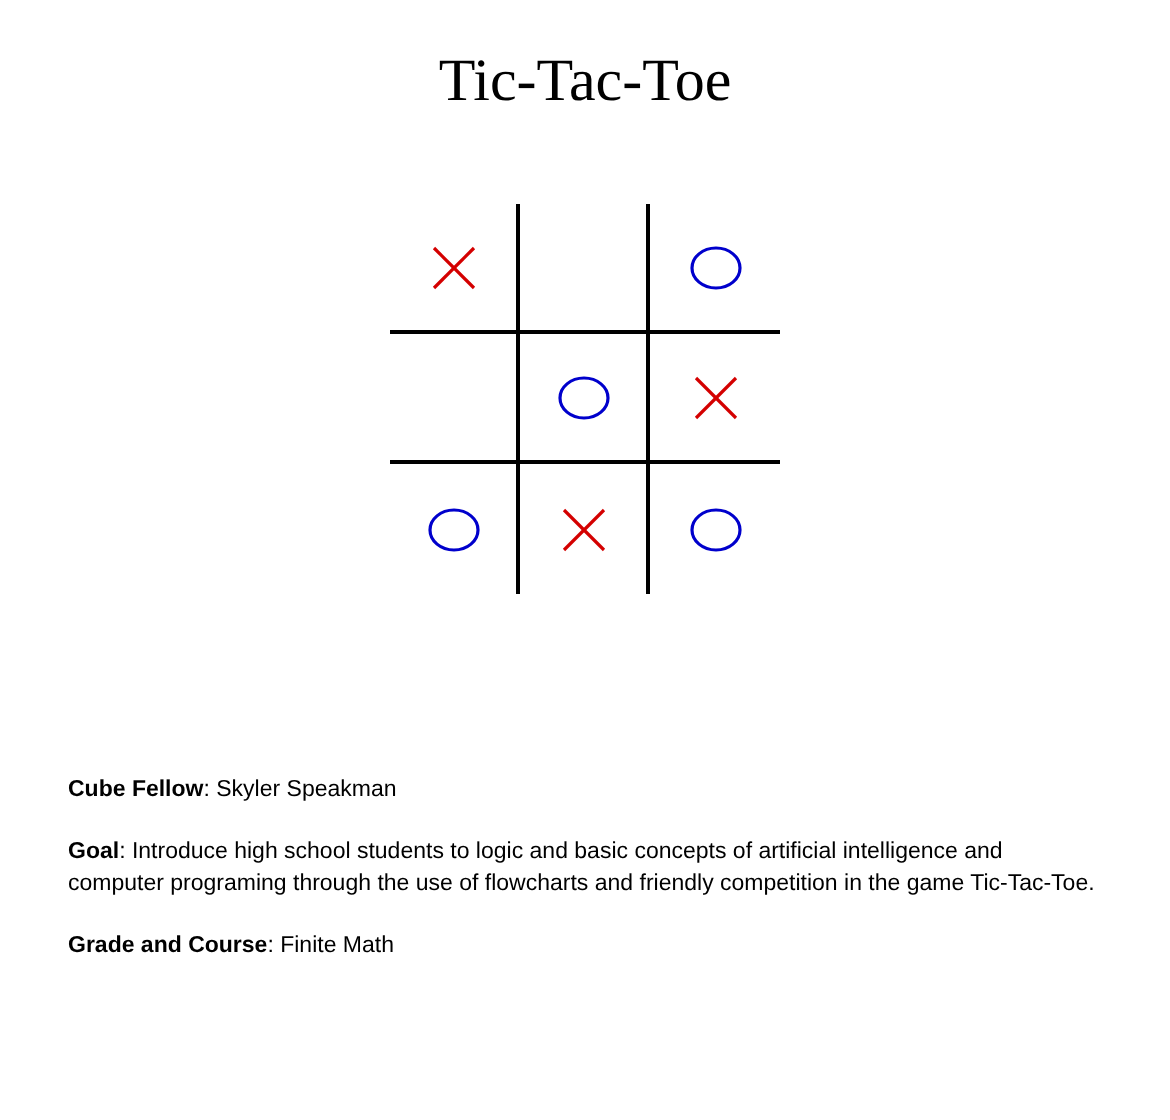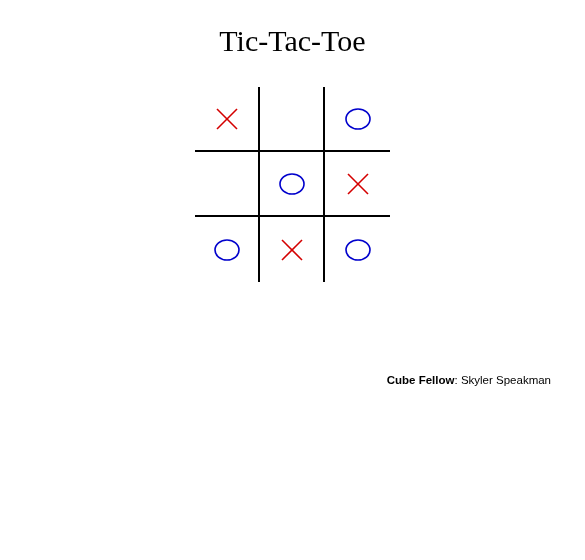--- a/index.html
+++ b/index.html
@@ -10,21 +10,21 @@
     color: #000000;
     padding: 20px 34px 0 34px;
     position: relative;
   }
   .title {
     text-align: center;
     font-family: Georgia, "Times New Roman", serif;
     font-size: 30px;
     font-weight: 400;
     margin-top: 4px;
-    margin-bottom: 29px;
+    margin-bottom: 44px;
   }
   .board-wrap {
     display: flex;
     justify-content: center;
     margin-bottom: 90px;
   }
   .board {
     display: grid;
     grid-template-columns: 65px 65px 65px;
     grid-template-rows: 65px 65px 65px;
@@ -40,21 +40,21 @@
   
   .cell.r0 { border-bottom: 2px solid #000; }
   .cell.r1 { border-bottom: 2px solid #000; }
   .cell.c0 { border-right: 2px solid #000; }
   .cell.c1 { border-right: 2px solid #000; }
   .mark svg { display: block; }
   .info {
     font-size: 11.5px;
     line-height: 1.45;
   }
-  .info p { margin-bottom: 3px; text-align: right; }
+  .info p { margin-bottom: 3px; }
   .info .block { margin-bottom: 14px; }
   .info .label { font-weight: bold; }
 </style>
 </head>
 <body>
 
 <h1 class="title">Tic-Tac-Toe</h1>
 
 <div class="board-wrap">
   <div class="board">
@@ -119,13 +119,25 @@
   </div>
 </div>
 
 <div class="info">
   <div class="block">
     <p>
       <span class="label">Cube Fellow</span>:
       <span>Skyler Speakman</span>
     </p>
   </div>
+  <div class="block">
+    <p>
+      <span class="label">Goal</span>:
+      <span>Introduce high school students to logic and basic concepts of artificial intelligence and computer programing through the use of flowcharts and friendly competition in the game Tic-Tac-Toe.</span>
+    </p>
+  </div>
+  <div class="block">
+    <p>
+      <span class="label">Grade and Course</span>:
+      <span>Finite Math</span>
+    </p>
+  </div>
 </div>
 
 </body></html>

